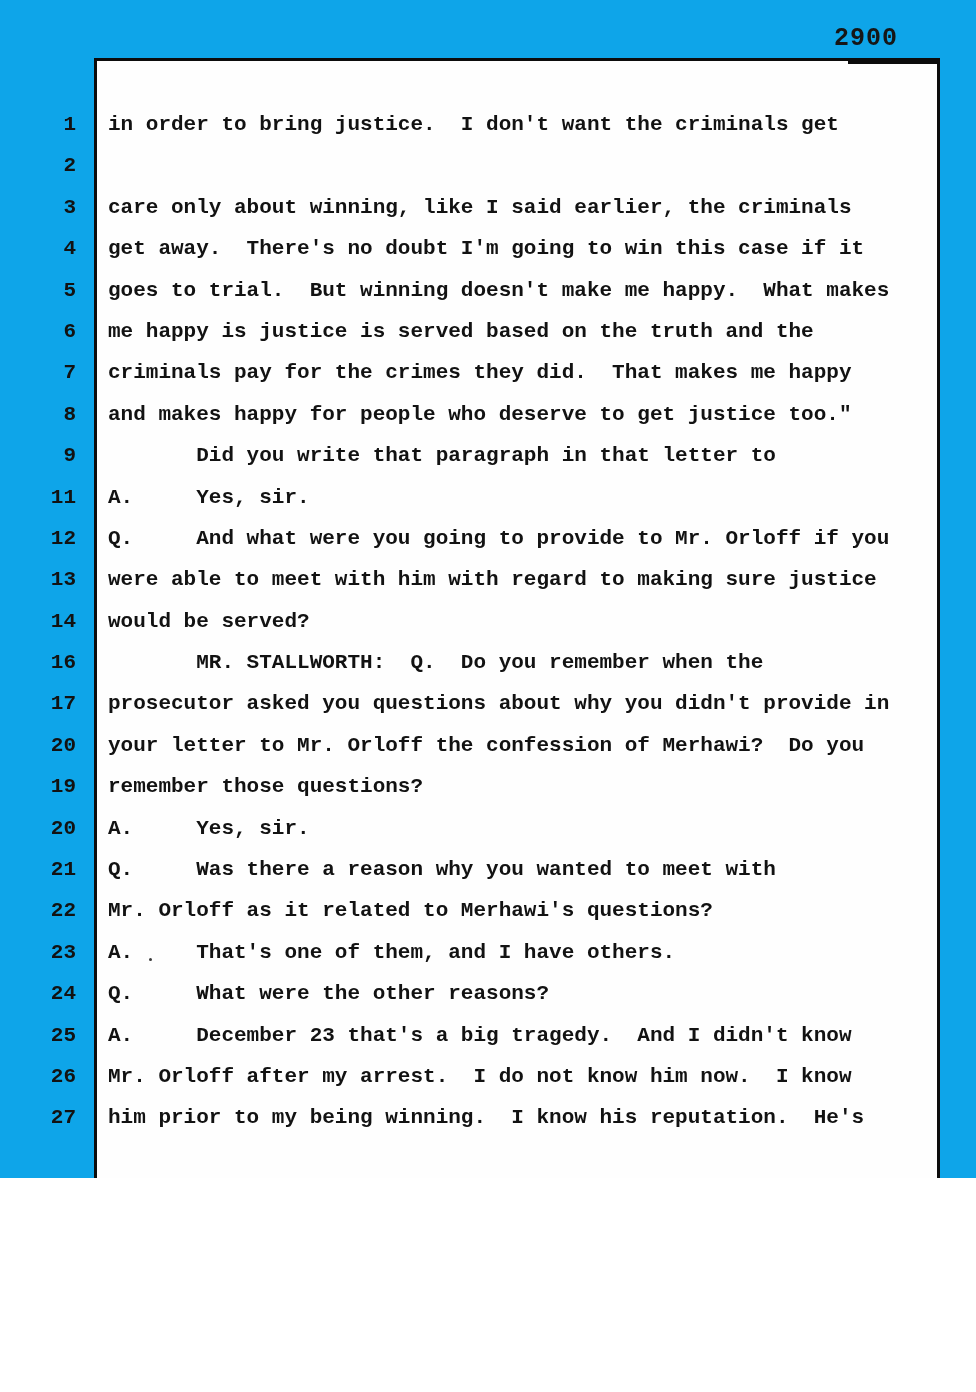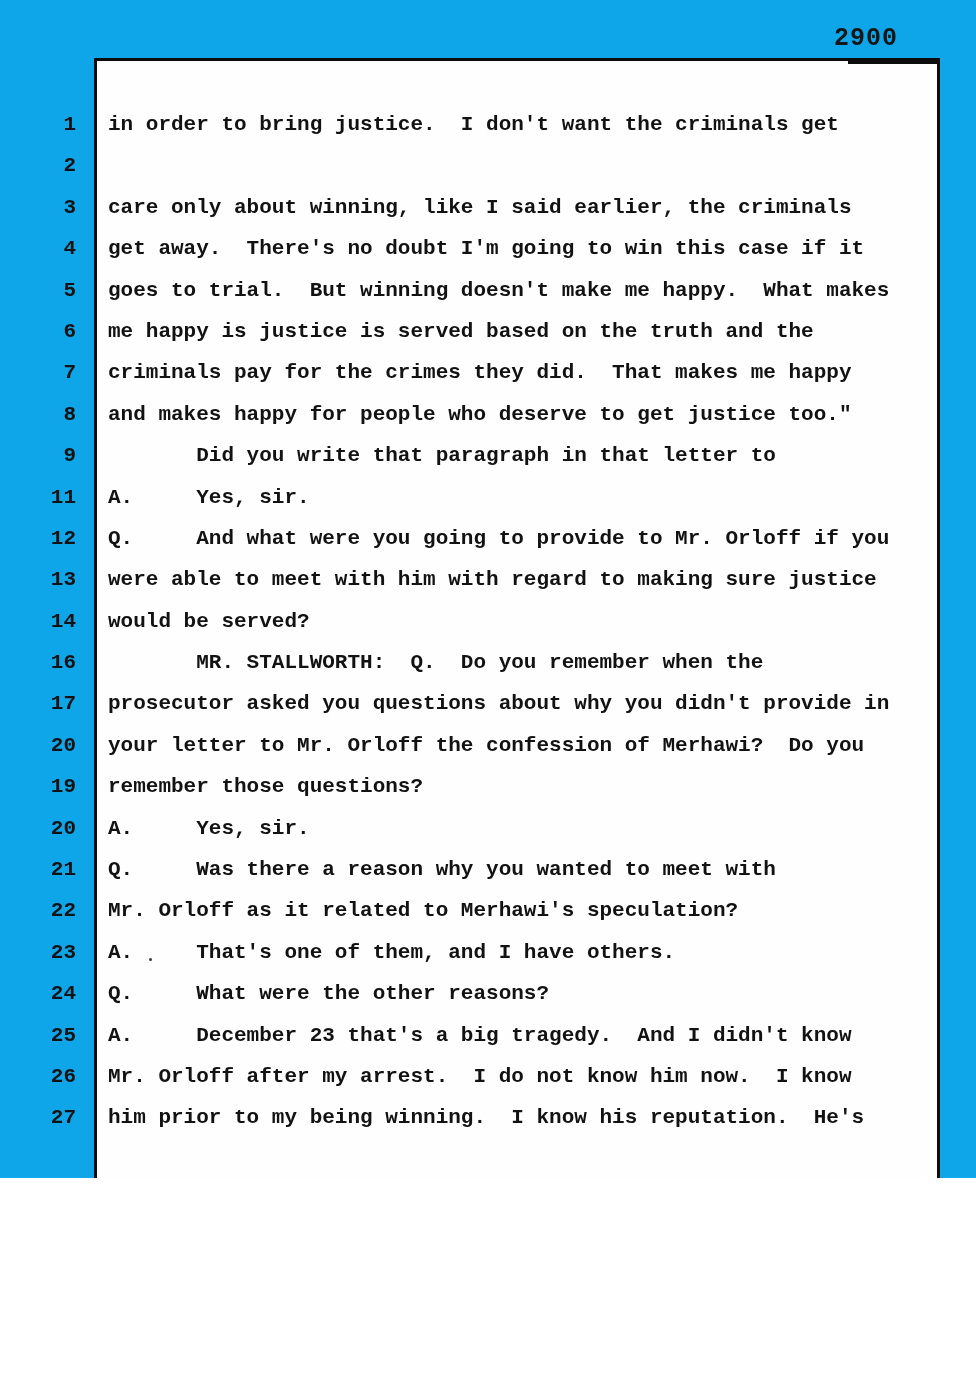--- a/index.html
+++ b/index.html
@@ -92,21 +92,21 @@
         <div class="row"><span class="num">11</span><span class="txt">A.     Yes, sir.</span></div>
         <div class="row"><span class="num">12</span><span class="txt">Q.     And what were you going to provide to Mr. Orloff if you</span></div>
         <div class="row"><span class="num">13</span><span class="txt">were able to meet with him with regard to making sure justice</span></div>
         <div class="row"><span class="num">14</span><span class="txt">would be served?</span></div>
         <div class="row"><span class="num">16</span><span class="txt">       MR. STALLWORTH:  Q.  Do you remember when the</span></div>
         <div class="row"><span class="num">17</span><span class="txt">prosecutor asked you questions about why you didn't provide in</span></div>
         <div class="row"><span class="num">20</span><span class="txt">your letter to Mr. Orloff the confession of Merhawi?  Do you</span></div>
         <div class="row"><span class="num">19</span><span class="txt">remember those questions?</span></div>
         <div class="row"><span class="num">20</span><span class="txt">A.     Yes, sir.</span></div>
         <div class="row"><span class="num">21</span><span class="txt">Q.     Was there a reason why you wanted to meet with</span></div>
-        <div class="row"><span class="num">22</span><span class="txt">Mr. Orloff as it related to Merhawi's speculation?</span></div>
+        <div class="row"><span class="num">22</span><span class="txt">Mr. Orloff as it related to Merhawi's questions?</span></div>
         <div class="row"><span class="num">23</span><span class="txt">A.     That's one of them, and I have others.</span></div>
         <div class="row"><span class="num">24</span><span class="txt">Q.     What were the other reasons?</span></div>
         <div class="row"><span class="num">25</span><span class="txt">A.     December 23 that's a big tragedy.  And I didn't know</span></div>
         <div class="row"><span class="num">26</span><span class="txt">Mr. Orloff after my arrest.  I do not know him now.  I know</span></div>
         <div class="row"><span class="num">27</span><span class="txt">him prior to my being winning.  I know his reputation.  He's</span></div>
       </div>
   </div>
 
   <div class="border-smudge"></div>
   <div class="speck speck-1"></div>

